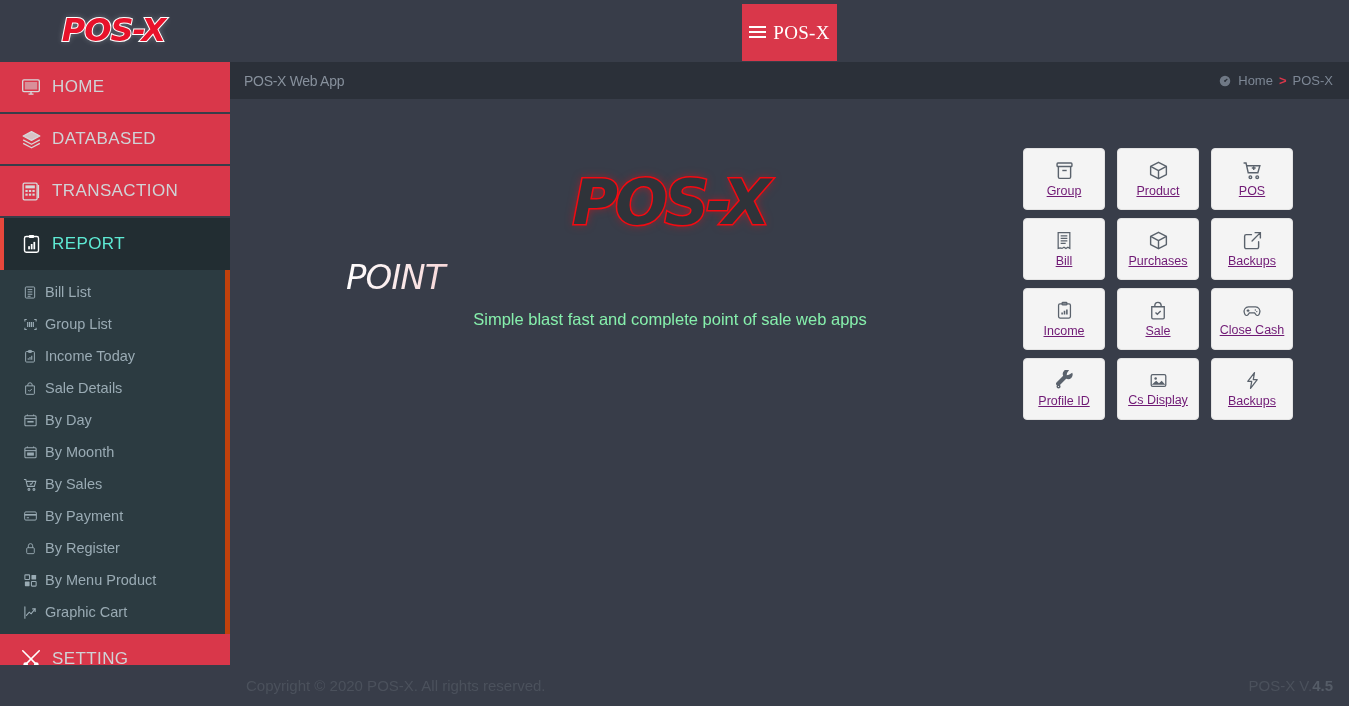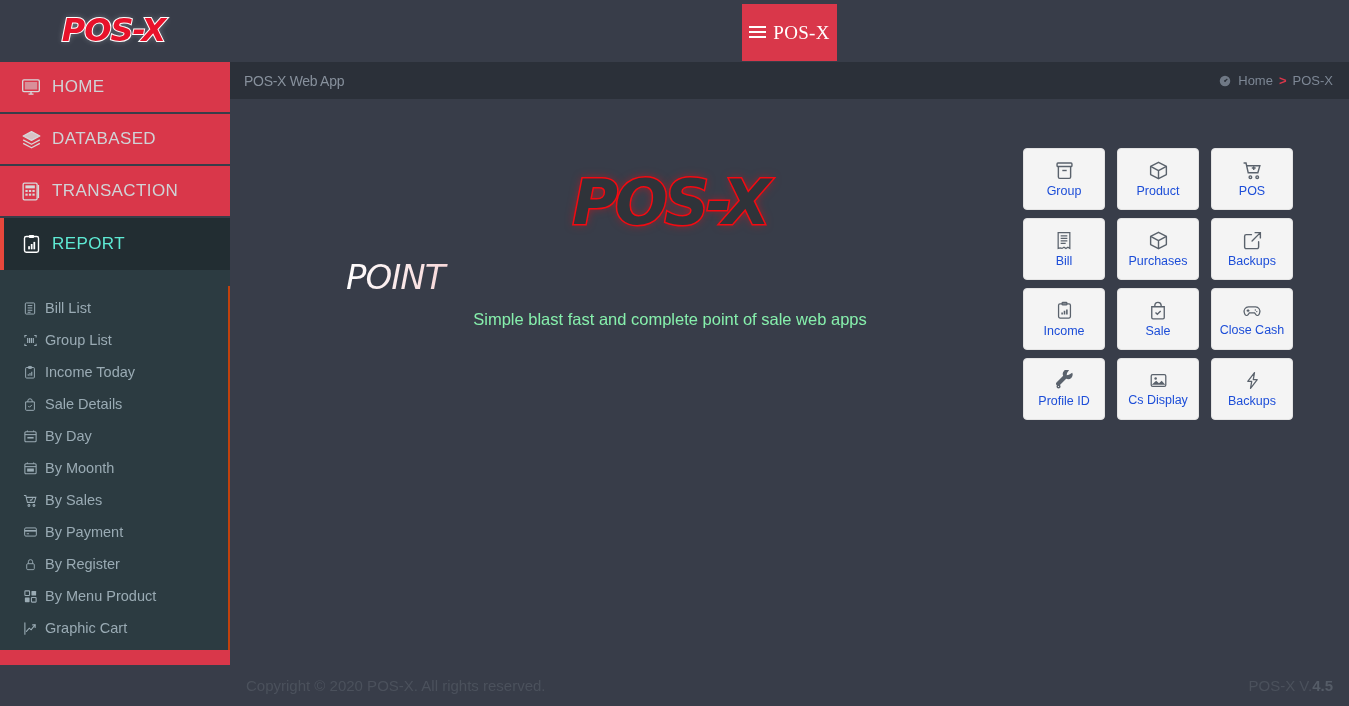--- a/index.html
+++ b/index.html
@@ -82,24 +82,23 @@
     flex: 0 0 26px;
   }
   .nav-top .lbl {
     font-size: 17px; letter-spacing: 0.4px; color: #d0d3d6;
   }
   .nav-top.active .lbl { color: #5eead4; }
 
   #submenu {
     position: relative;
     background: #2c3b41;
-    border-right: 2px solid #c2410c;
+    border-right: 5px solid #c2410c;
     width: 230px;
     padding: 6px 0 6px 0;
-    margin-top: 16px;
   }
   .sub-item {
     height: 32px;
     display: flex; align-items: center;
     padding-left: 20px;
     cursor: pointer;
     color: #8aa4b1;
   }
   .sub-item .ico {
     width: 20px; height: 16px; margin-right: 5px;
@@ -173,21 +172,21 @@
   .tile {
     background: #f4f4f4;
     border: 1px solid #e3e3e3;
     border-radius: 4px;
     display: flex; flex-direction: column;
     align-items: center; justify-content: center;
     gap: 3px;
     cursor: pointer;
   }
   .tile .t-ico { color: #5a626c; display: flex; }
-  .tile .t-lbl { font-size: 12.5px; color: #1d4ed8; white-space: nowrap; }
+  .tile .t-lbl { font-size: 12.5px; color: #701a75; white-space: nowrap; text-decoration: underline; }
 
   
   #footer {
     position: absolute; left: 230px; top: 665px;
     width: 1119px; height: 41px;
     background: #383d49;
     display: flex; align-items: center; justify-content: space-between;
     padding: 0 16px 0 16px;
   }
   #footer .f-left { font-size: 15px; color: #4b515c; }

